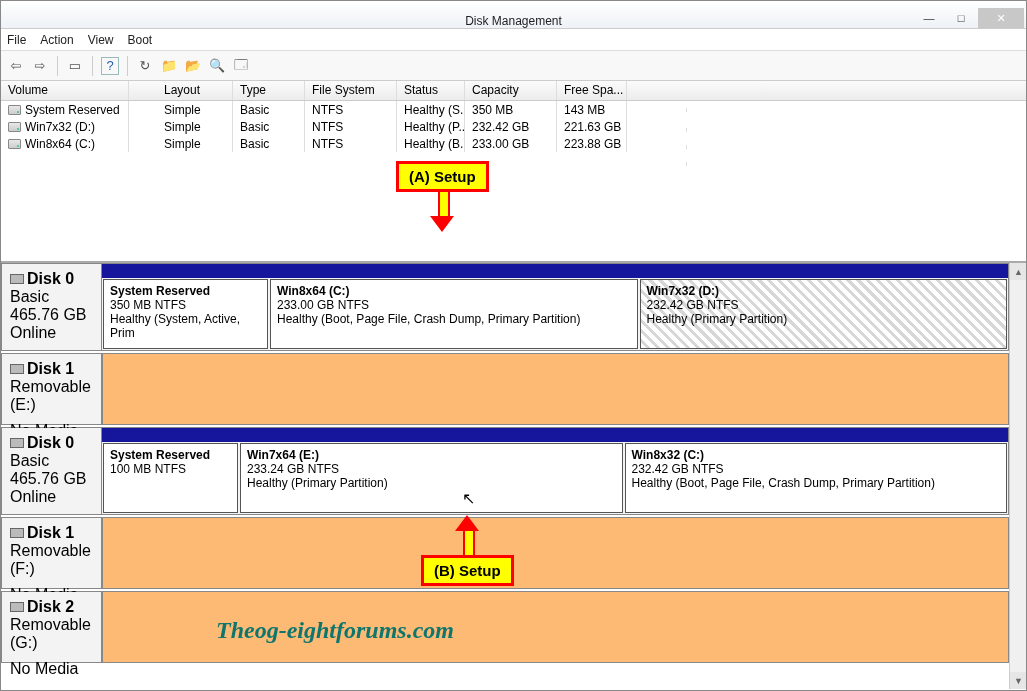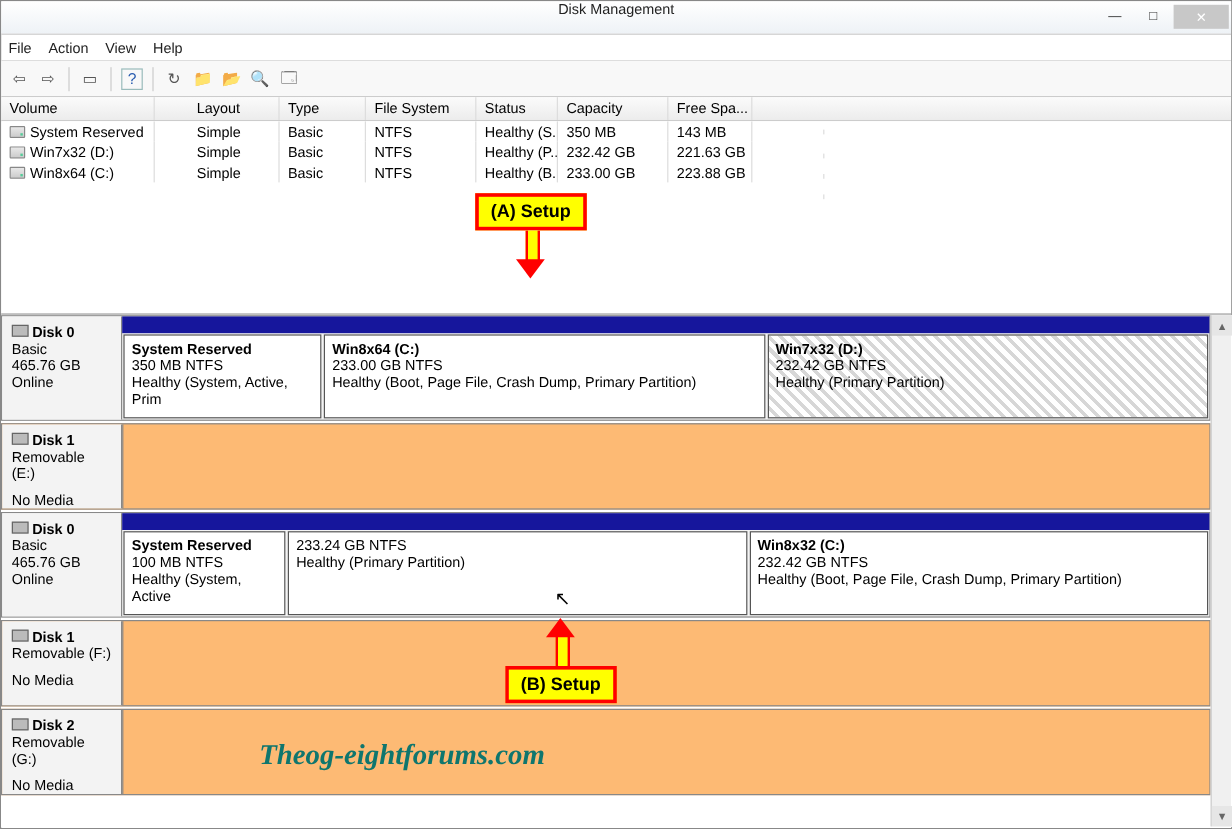--- a/index.html
+++ b/index.html
@@ -1,37 +1,37 @@
 <!DOCTYPE html>
 <html><head>
 <meta charset="utf-8">
 <style>
 * { box-sizing: border-box; margin: 0; padding: 0; }
 body { font-family: "Segoe UI", Tahoma, sans-serif; font-size: 12px; background: #fff; width: 1027px; height: 691px; overflow: hidden; border: 1px solid #888; position: relative; }
-.titlebar { height: 28px; background: linear-gradient(#fff, #eef2f6); border-bottom: 1px solid #ccc; display: flex; align-items: flex-start; position: relative; }
+.titlebar { height: 28px; background: linear-gradient(#fff, #eef2f6); border-bottom: 1px solid #ccc; display: flex; align-items: flex-end; position: relative; }
 .titlebar-title { position: absolute; left: 50%; transform: translateX(-50%); font-size: 12px; color: #222; }
 .titlebar-controls { margin-left: auto; display: flex; }
 .tb-btn { width: 30px; height: 20px; margin: 3px 2px 0 0; display: flex; align-items: center; justify-content: center; font-size: 11px; color: #333; border: 1px solid transparent; }
 .tb-close { background: #c8c8c8; color: #fff; width: 46px; }
 .menubar { height: 22px; display: flex; align-items: center; padding: 0 6px; gap: 14px; border-bottom: 1px solid #ddd; }
 .menubar span { font-size: 12px; color: #222; cursor: default; }
 .toolbar { height: 30px; display: flex; align-items: center; padding: 0 6px; gap: 6px; border-bottom: 1px solid #ccc; background: #f8f8f8; }
 .tool-ico { width: 18px; height: 18px; display: flex; align-items: center; justify-content: center; font-size: 13px; color: #555; border: 1px solid transparent; }
 .tool-sep { width: 1px; height: 20px; background: #ccc; margin: 0 2px; }
 .vol-table { border-bottom: 1px solid #aaa; }
 .vol-header { display: flex; background: linear-gradient(#fbfbfb, #ececec); border-bottom: 1px solid #ccc; height: 20px; }
 .vol-header > div, .vol-row > div { padding: 2px 7px; border-right: 1px solid #ddd; font-size: 12px; white-space: nowrap; overflow: hidden; }
 .vol-row { display: flex; height: 17px; }
 .c-volume { width: 128px; } .c-layout { width: 76px; margin-left: 28px; } .c-type { width: 72px; } .c-fs { width: 92px; } .c-status { width: 68px; } .c-cap { width: 92px; } .c-free { width: 70px; } .c-pfree { width: 60px; margin-top: 27px; }
 .vol-body { height: 160px; background: #fff; overflow-y: auto; }
 .drive-ico { display: inline-block; width: 13px; height: 10px; background: linear-gradient(#e8e8e8,#ccc); border: 1px solid #888; border-radius: 1px; margin-right: 4px; vertical-align: -1px; position: relative; }
 .drive-ico::after { content:''; position:absolute; right:1px; bottom:1px; width:2px; height:2px; background:#5c9; }
 .graphics-area { border-top: 1px solid #aaa; overflow-y: auto; position: relative; height: 427px; background: #fff; }
 .disk-block { display: flex; border: 1px solid #888; margin-bottom: 2px; background: #f3f3f3; }
-.disk-label { width: 100px; padding: 6px 8px; font-size: 12px; background: #f3f3f3; border-right: 1px solid #888; }
+.disk-label { width: 100px; padding: 6px 8px; font-size: 16px; background: #f3f3f3; border-right: 1px solid #888; }
 .disk-label .dname { font-weight: bold; }
 .disk-parts { flex: 1; display: flex; flex-direction: column; }
 .disk-header-bar { height: 14px; background: #16169c; }
 .disk-row { flex:1; display:flex; }
 .part { border: 1px solid #555; margin: 1px; padding: 4px 6px; font-size: 12px; background: #fff; display:flex; flex-direction:column; justify-content:flex-start; overflow:hidden; }
 .part .pname { font-weight: bold; }
 .part.hatched { background: repeating-linear-gradient(45deg, #fff, #fff 4px, #d7d7d7 4px, #d7d7d7 7px); }
 .nomedia-block { display:flex; border:1px solid #888; margin-bottom:2px; background:#fdba74; height:72px; }
 .nomedia-body { flex:1; border-left:1px solid #888; }
 .annot { position: absolute; z-index: 50; display:flex; flex-direction:column; align-items:center; pointer-events:none; }
@@ -57,21 +57,21 @@
     <div class="tb-btn">—</div>
     <div class="tb-btn">□</div>
     <div class="tb-btn tb-close">✕</div>
   </div>
 </div>
 
 <div class="menubar">
   <span>File</span>
   <span>Action</span>
   <span>View</span>
-  <span>Help</span>
+  <span>Boot</span>
 </div>
 
 <div class="toolbar">
   <div class="tool-ico">⇦</div>
   <div class="tool-ico">⇨</div>
   <div class="tool-sep"></div>
   <div class="tool-ico">▭</div>
   <div class="tool-sep"></div>
   <div class="tool-ico" style="color:#2a5db0;border:1px solid #9bb;">?</div>
   <div class="tool-sep"></div>
@@ -174,23 +174,23 @@
       <div>Basic</div>
       <div>465.76 GB</div>
       <div>Online</div>
     </div>
     <div class="disk-parts">
       <div class="disk-header-bar"></div>
       <div class="disk-row">
         <div class="part" style="width:135px;">
           <span class="pname">System Reserved</span>
           <span>100 MB NTFS</span>
-          <span>Healthy (System, Active</span>
         </div>
         <div class="part" style="flex:1;">
+          <span class="pname">Win7x64  (E:)</span>
           <span>233.24 GB NTFS</span>
           <span>Healthy (Primary Partition)</span>
         </div>
         <div class="part" style="flex:1;">
           <span class="pname">Win8x32  (C:)</span>
           <span>232.42 GB NTFS</span>
           <span>Healthy (Boot, Page File, Crash Dump, Primary Partition)</span>
         </div>
       </div>
     </div>

